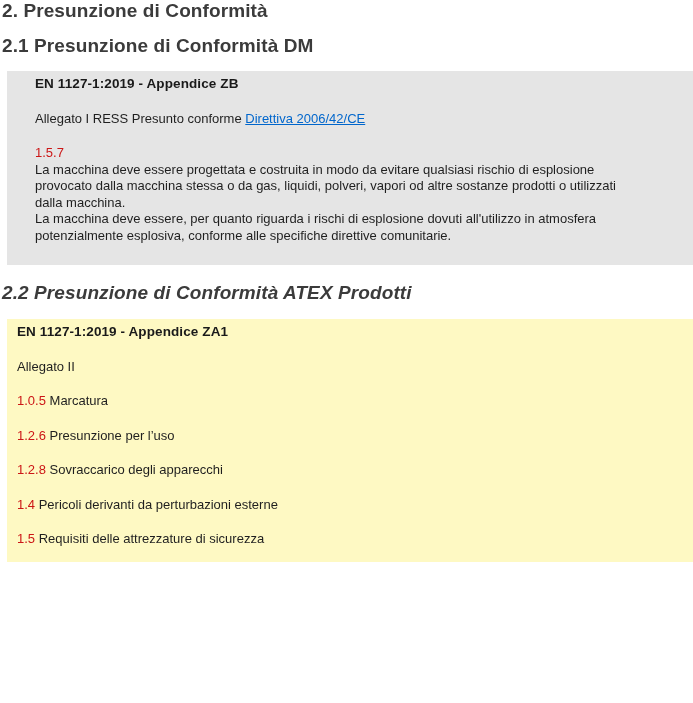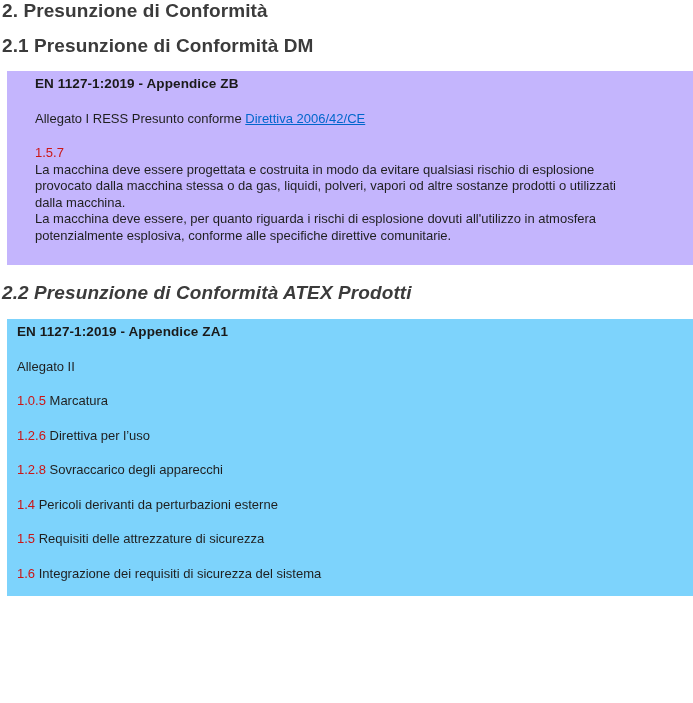--- a/index.html
+++ b/index.html
@@ -26,22 +26,22 @@
     letter-spacing: 0.1px;
   }
   h1 { margin: 3px 0 0 2px; }
   h2 { margin: 19px 0 0 2px; }
   h2.atex { margin-top: 20px; font-style: italic; }
   .box {
     margin-left: 7px;
     margin-right: 0;
     padding: 5px 10px 21px 10px;
   }
-  .box.blue  { background: #c4b5fd; margin-top: 17px; padding-left: 28px; }
-  .box.green { background: #7dd3fc; margin-top: 18px; padding-bottom: 14px; }
+  .box.blue  { background: #e5e5e5; margin-top: 17px; padding-left: 28px; }
+  .box.green { background: #fef9c3; margin-top: 18px; padding-bottom: 14px; }
   .box p {
     margin: 18px 0 0 0;
     line-height: 16.5px;
   }
   .box p.box-title {
     margin: 0;
     font-weight: bold;
     font-size: 13.5px;
     color: #1a1a1a;
     letter-spacing: 0.1px;
@@ -81,20 +81,19 @@
 potenzialmente esplosiva, conforme alle specifiche direttive comunitarie.</p>
   </section>
 
   <h2 class="atex">2.2 Presunzione di Conformità ATEX Prodotti</h2>
 
   <section class="box green">
     <p class="box-title">EN 1127-1:2019 - Appendice ZA1</p>
     <p class="line">Allegato II</p>
 
     <p class="req-item"><span class="req-num">1.0.5</span> <span>Marcatura</span></p>
-    <p class="req-item"><span class="req-num">1.2.6</span> <span>Direttiva per l’uso</span></p>
+    <p class="req-item"><span class="req-num">1.2.6</span> <span>Presunzione per l’uso</span></p>
     <p class="req-item"><span class="req-num">1.2.8</span> <span>Sovraccarico degli apparecchi</span></p>
     <p class="req-item"><span class="req-num">1.4</span> <span>Pericoli derivanti da perturbazioni esterne</span></p>
     <p class="req-item"><span class="req-num">1.5</span> <span>Requisiti delle attrezzature di sicurezza</span></p>
-    <p class="req-item"><span class="req-num">1.6</span> <span>Integrazione dei requisiti di sicurezza del sistema</span></p>
   </section>
 
 </main>
 
 </body></html>

